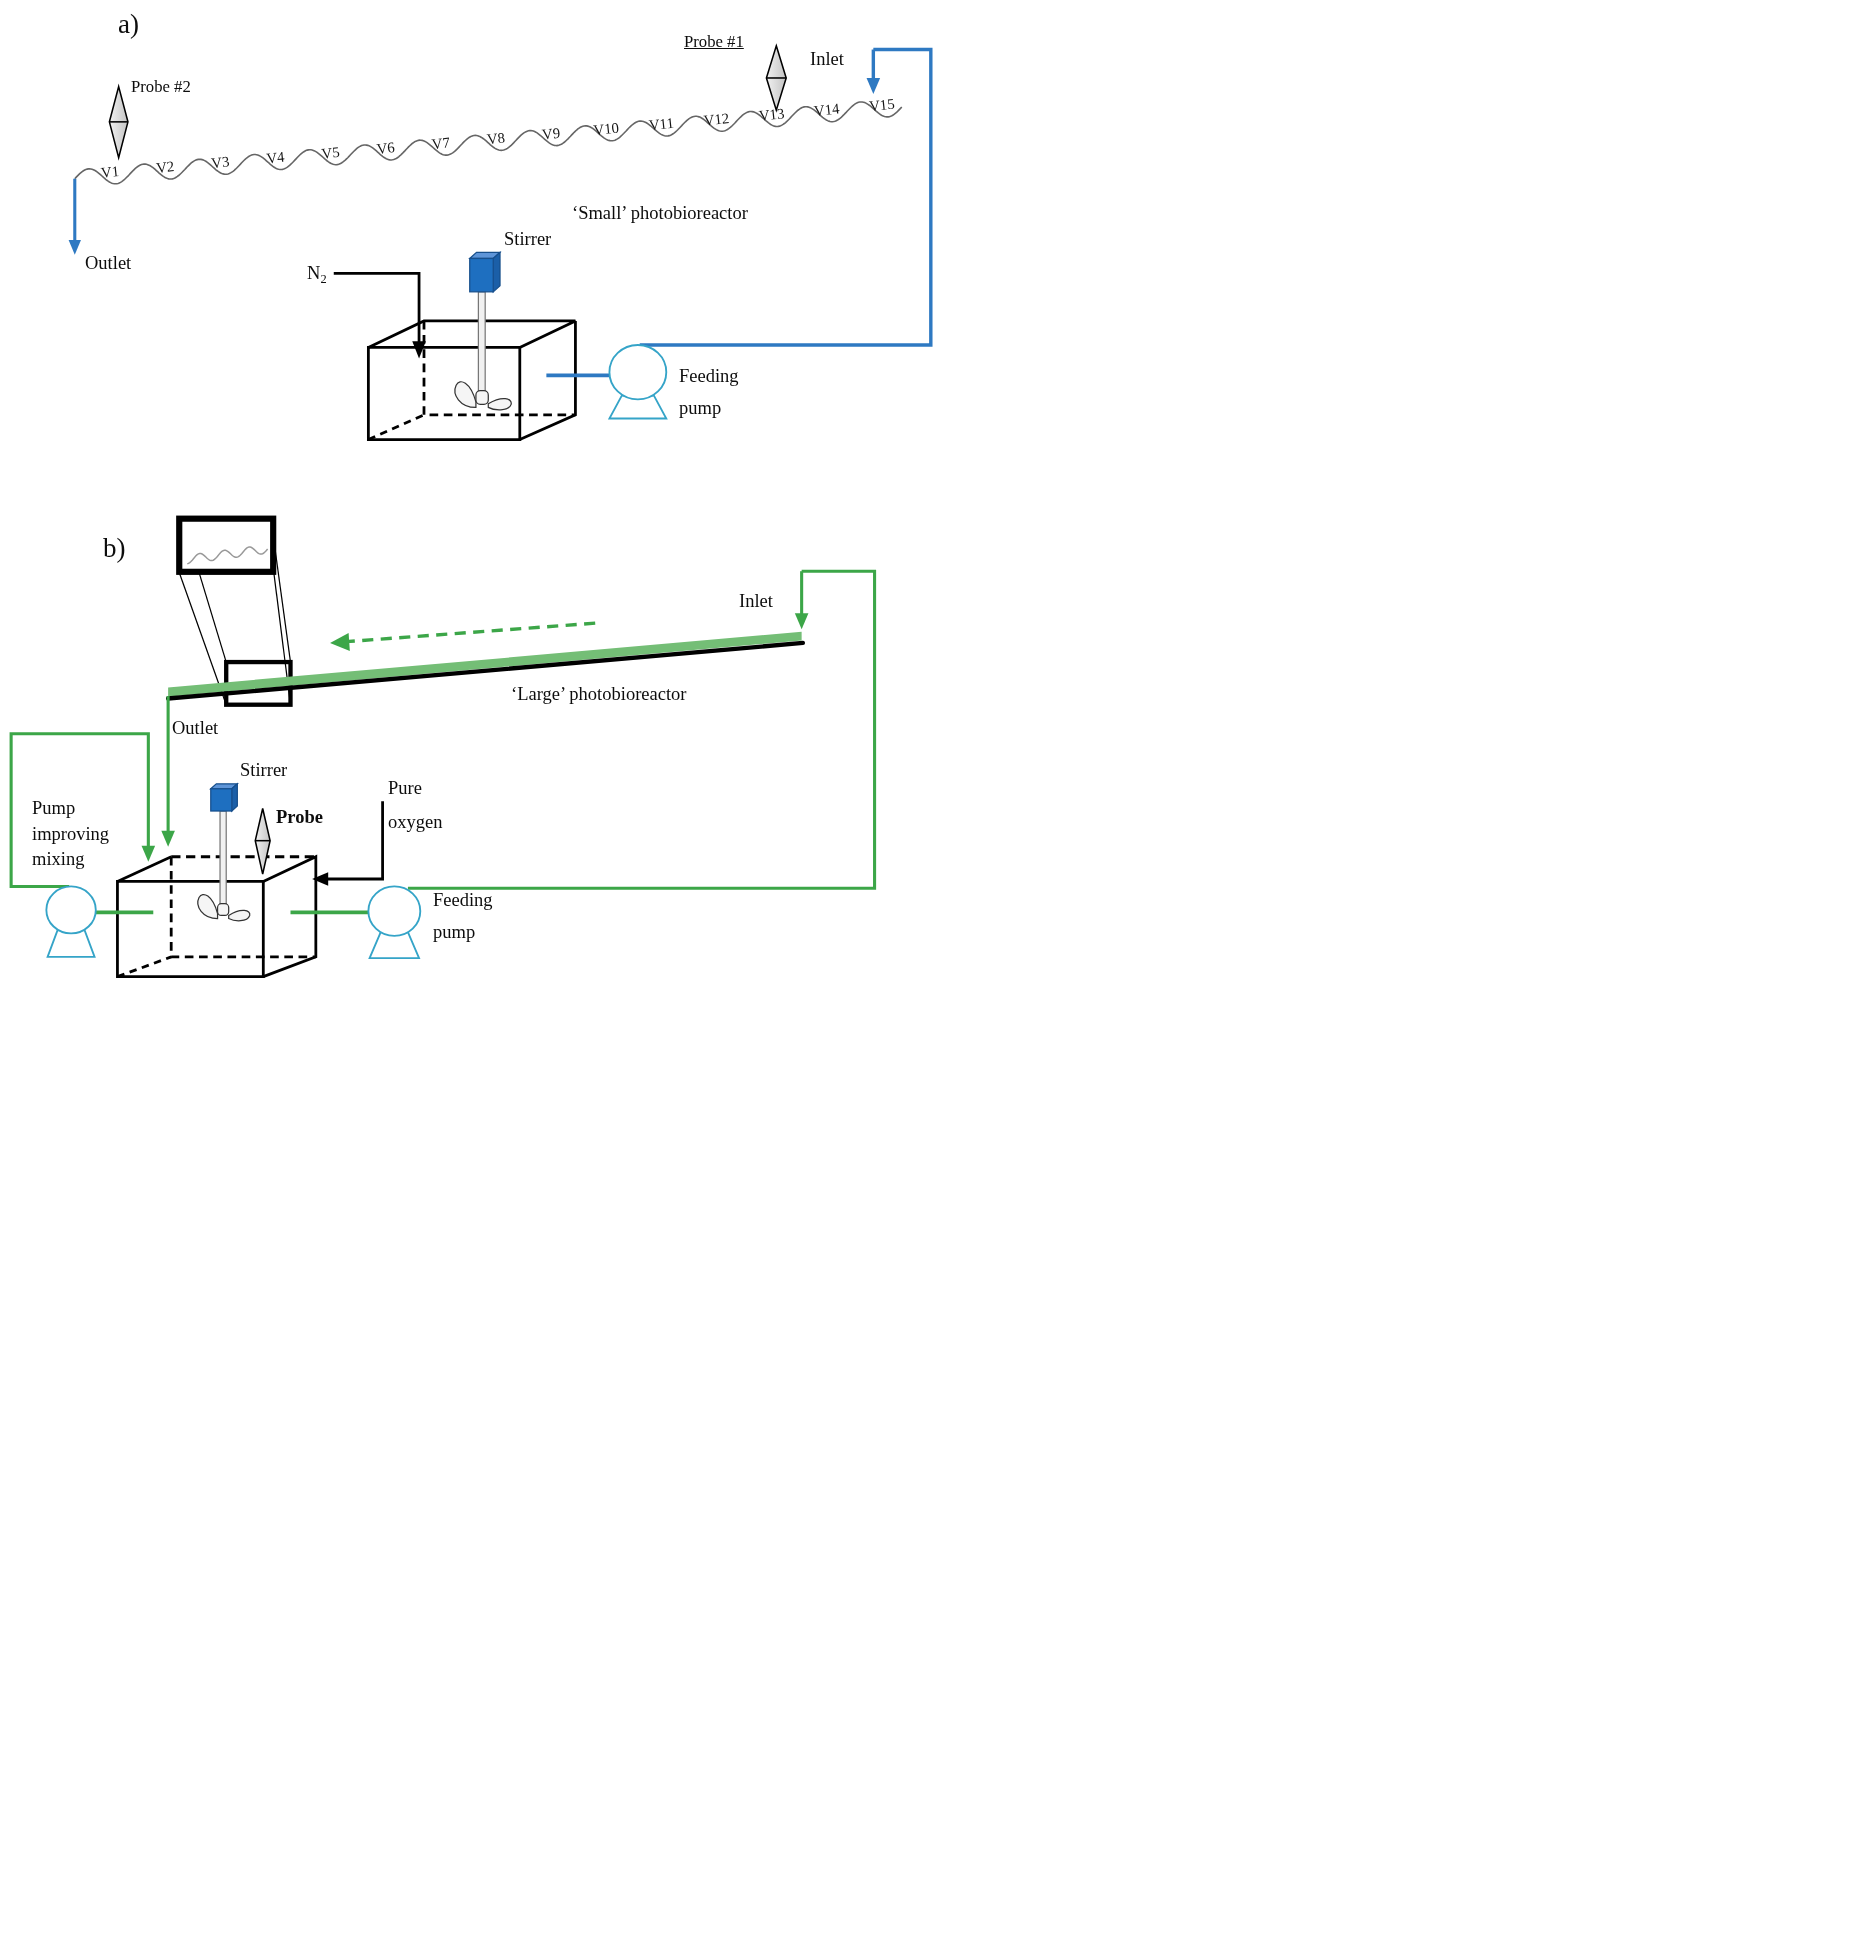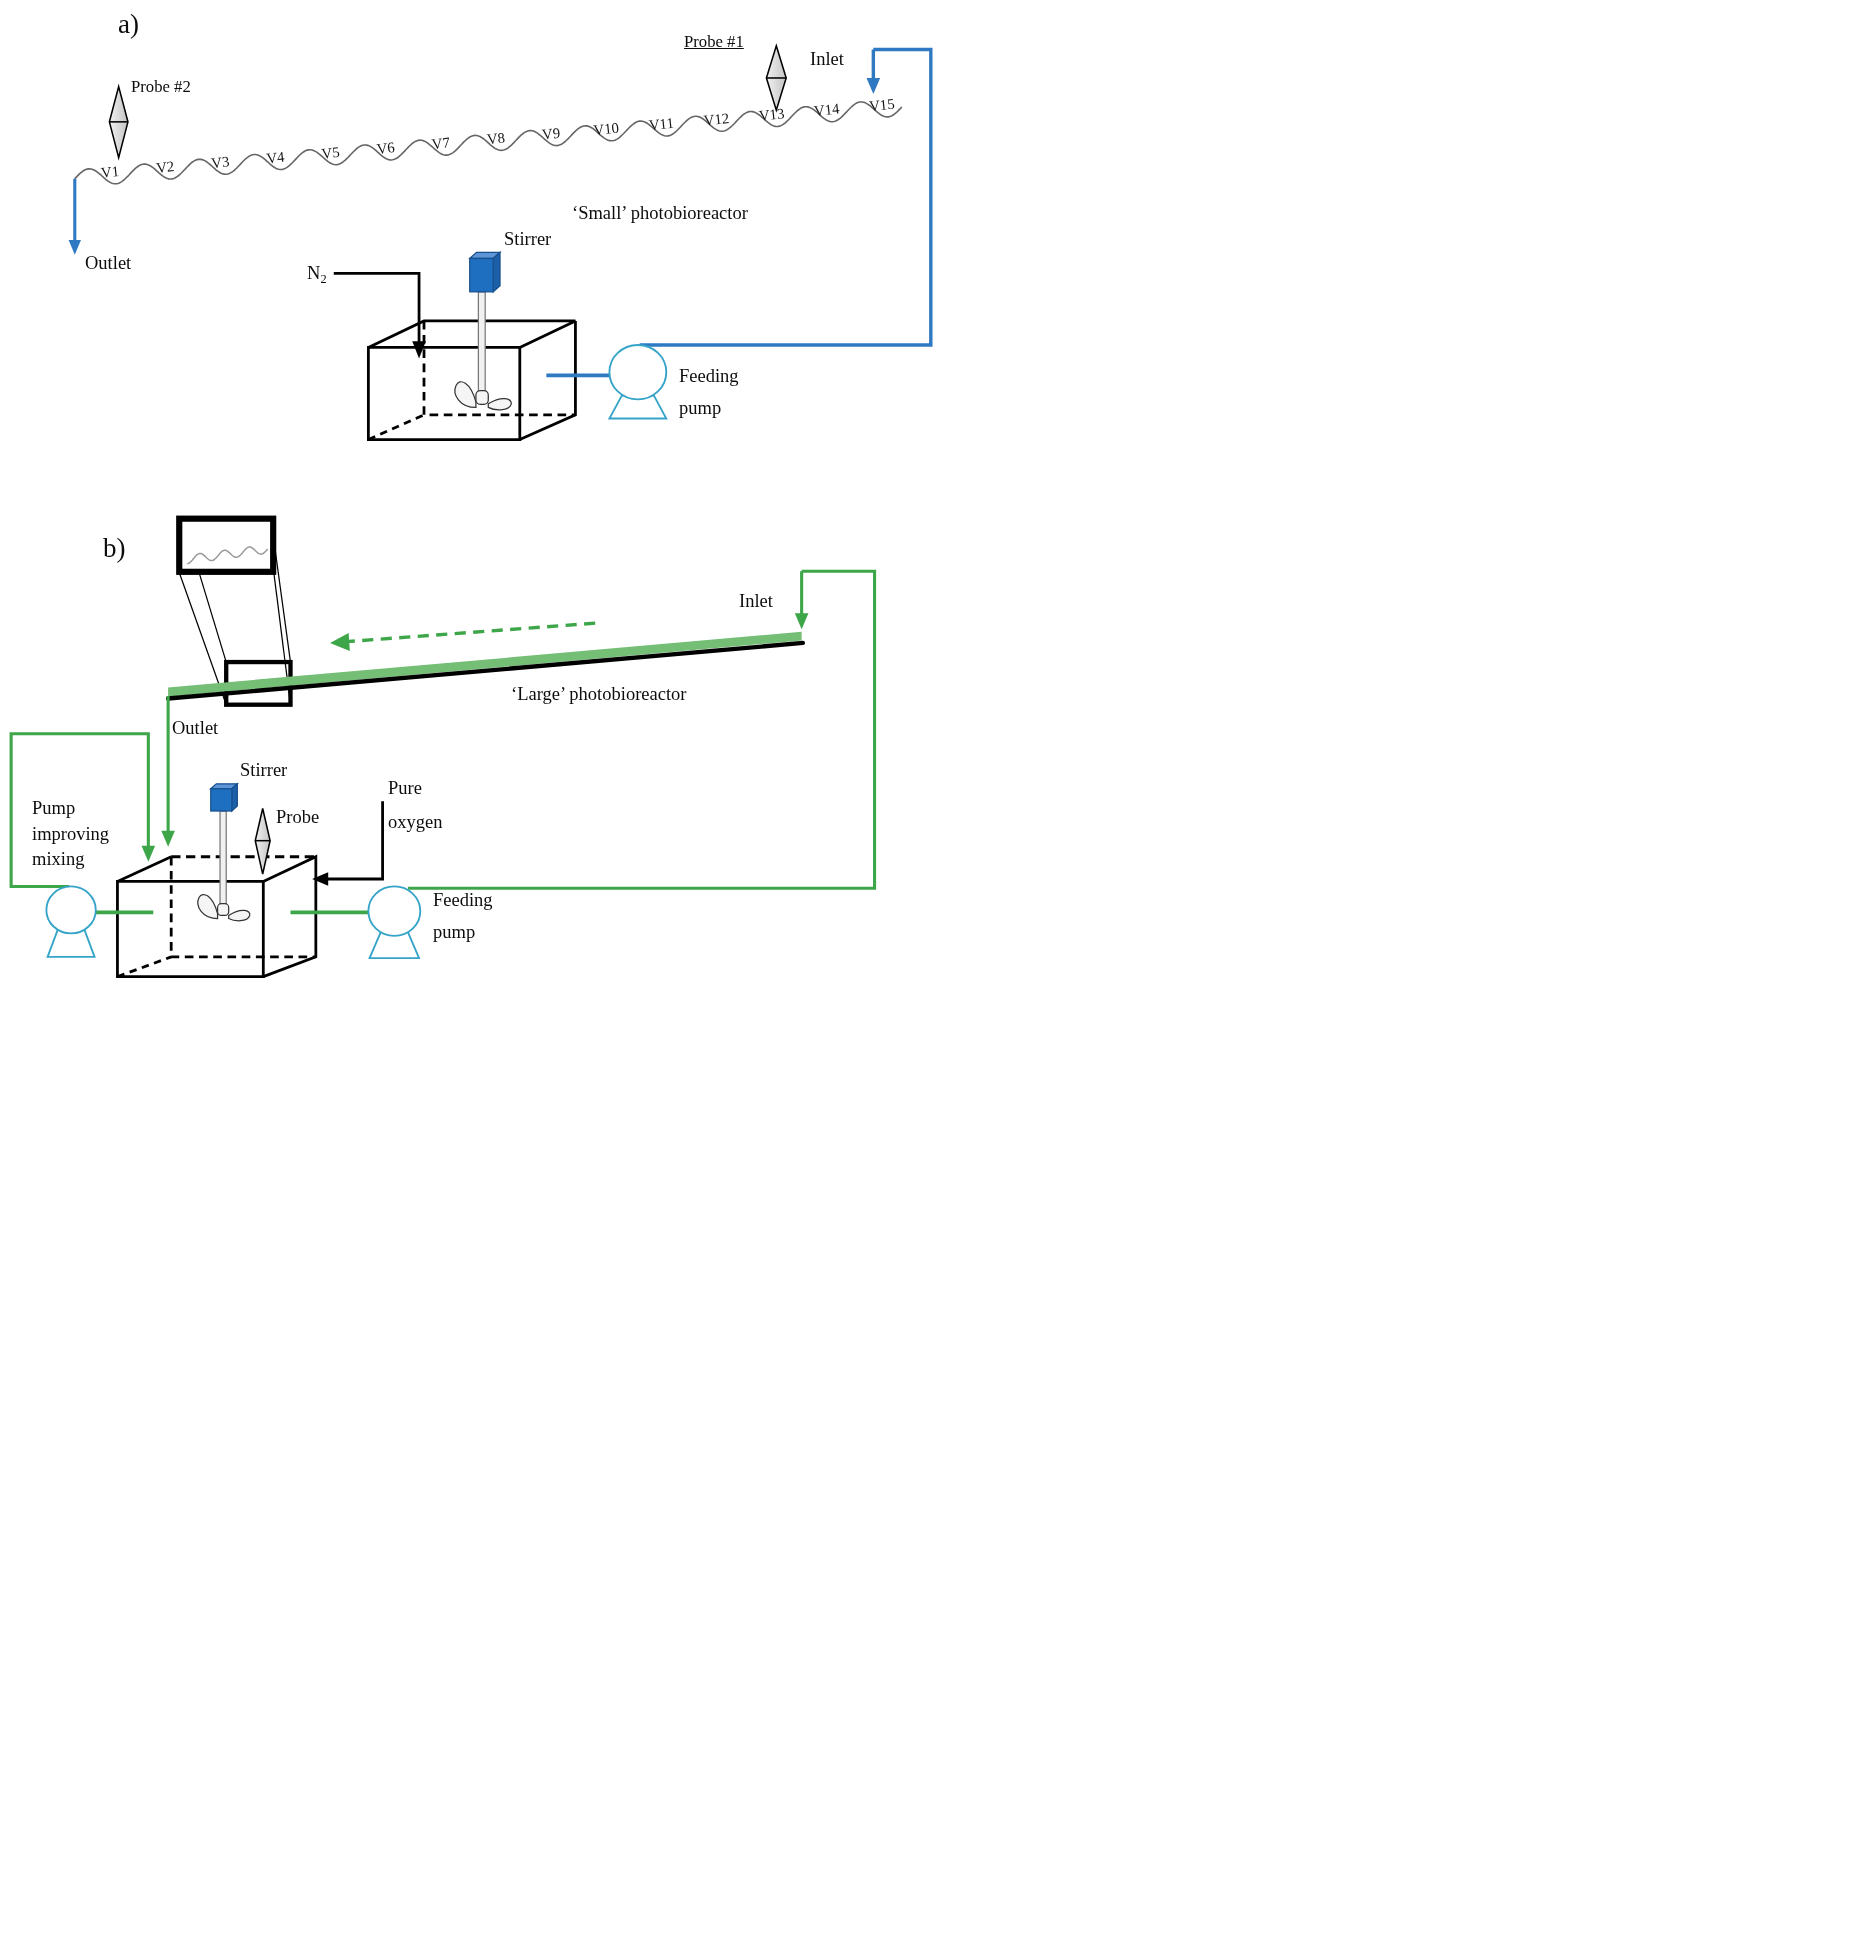--- a/index.html
+++ b/index.html
@@ -203,21 +203,21 @@
 <div class="lbl f30" style="left:504px;top:229px;">Stirrer</div>
 <div class="lbl f30" style="left:307px;top:263px;"><span>N</span><span class="sub">2</span></div>
 <div class="lbl f30" style="left:679px;top:366px;">Feeding</div>
 <div class="lbl f30" style="left:679px;top:398px;">pump</div>
 
 <div class="lbl f44" style="left:103px;top:533px;">b)</div>
 <div class="lbl f30" style="left:739px;top:591px;">Inlet</div>
 <div class="lbl f30" style="left:172px;top:718px;">Outlet</div>
 <div class="lbl f30" style="left:511px;top:684px;">‘Large’ photobioreactor</div>
 <div class="lbl f30" style="left:240px;top:760px;">Stirrer</div>
-<div class="lbl f30" style="left:276px;top:807px;">Probe</div>
+<div class="lbl f30" style="left:276px;top:807px;font-weight:bold;">Probe</div>
 <div class="lbl f30" style="left:388px;top:778px;">Pure</div>
 <div class="lbl f30" style="left:388px;top:812px;">oxygen</div>
 <div class="lbl f30 mixlines" style="left:32px;top:796px;">
   <div>Pump</div>
   <div>improving</div>
   <div>mixing</div>
 </div>
 <div class="lbl f30" style="left:433px;top:890px;">Feeding</div>
 <div class="lbl f30" style="left:433px;top:922px;">pump</div>
 

